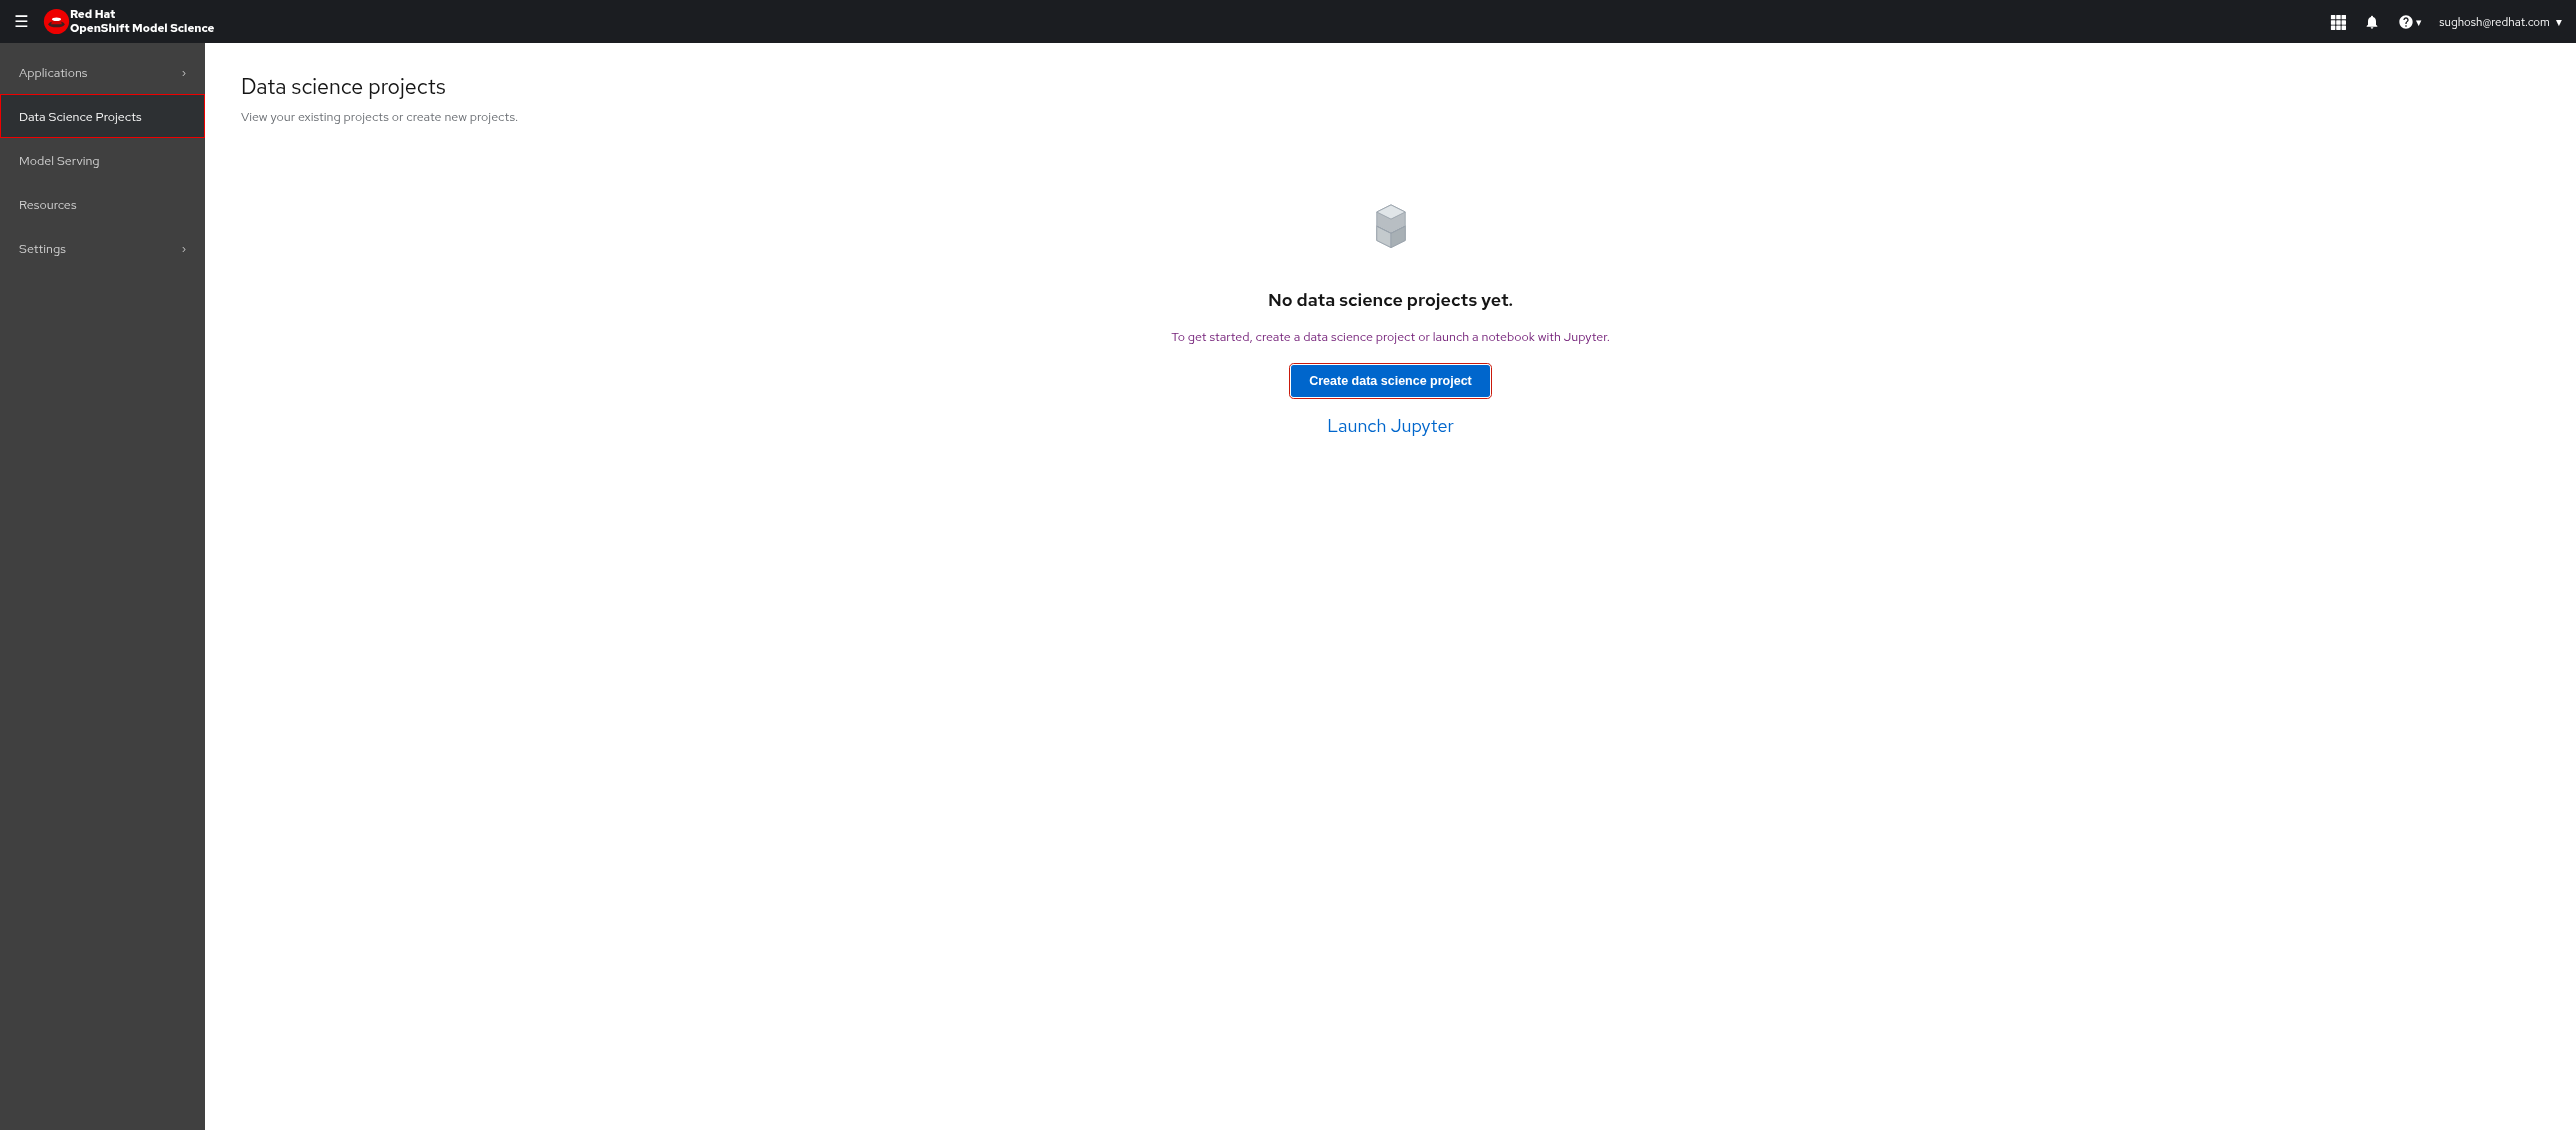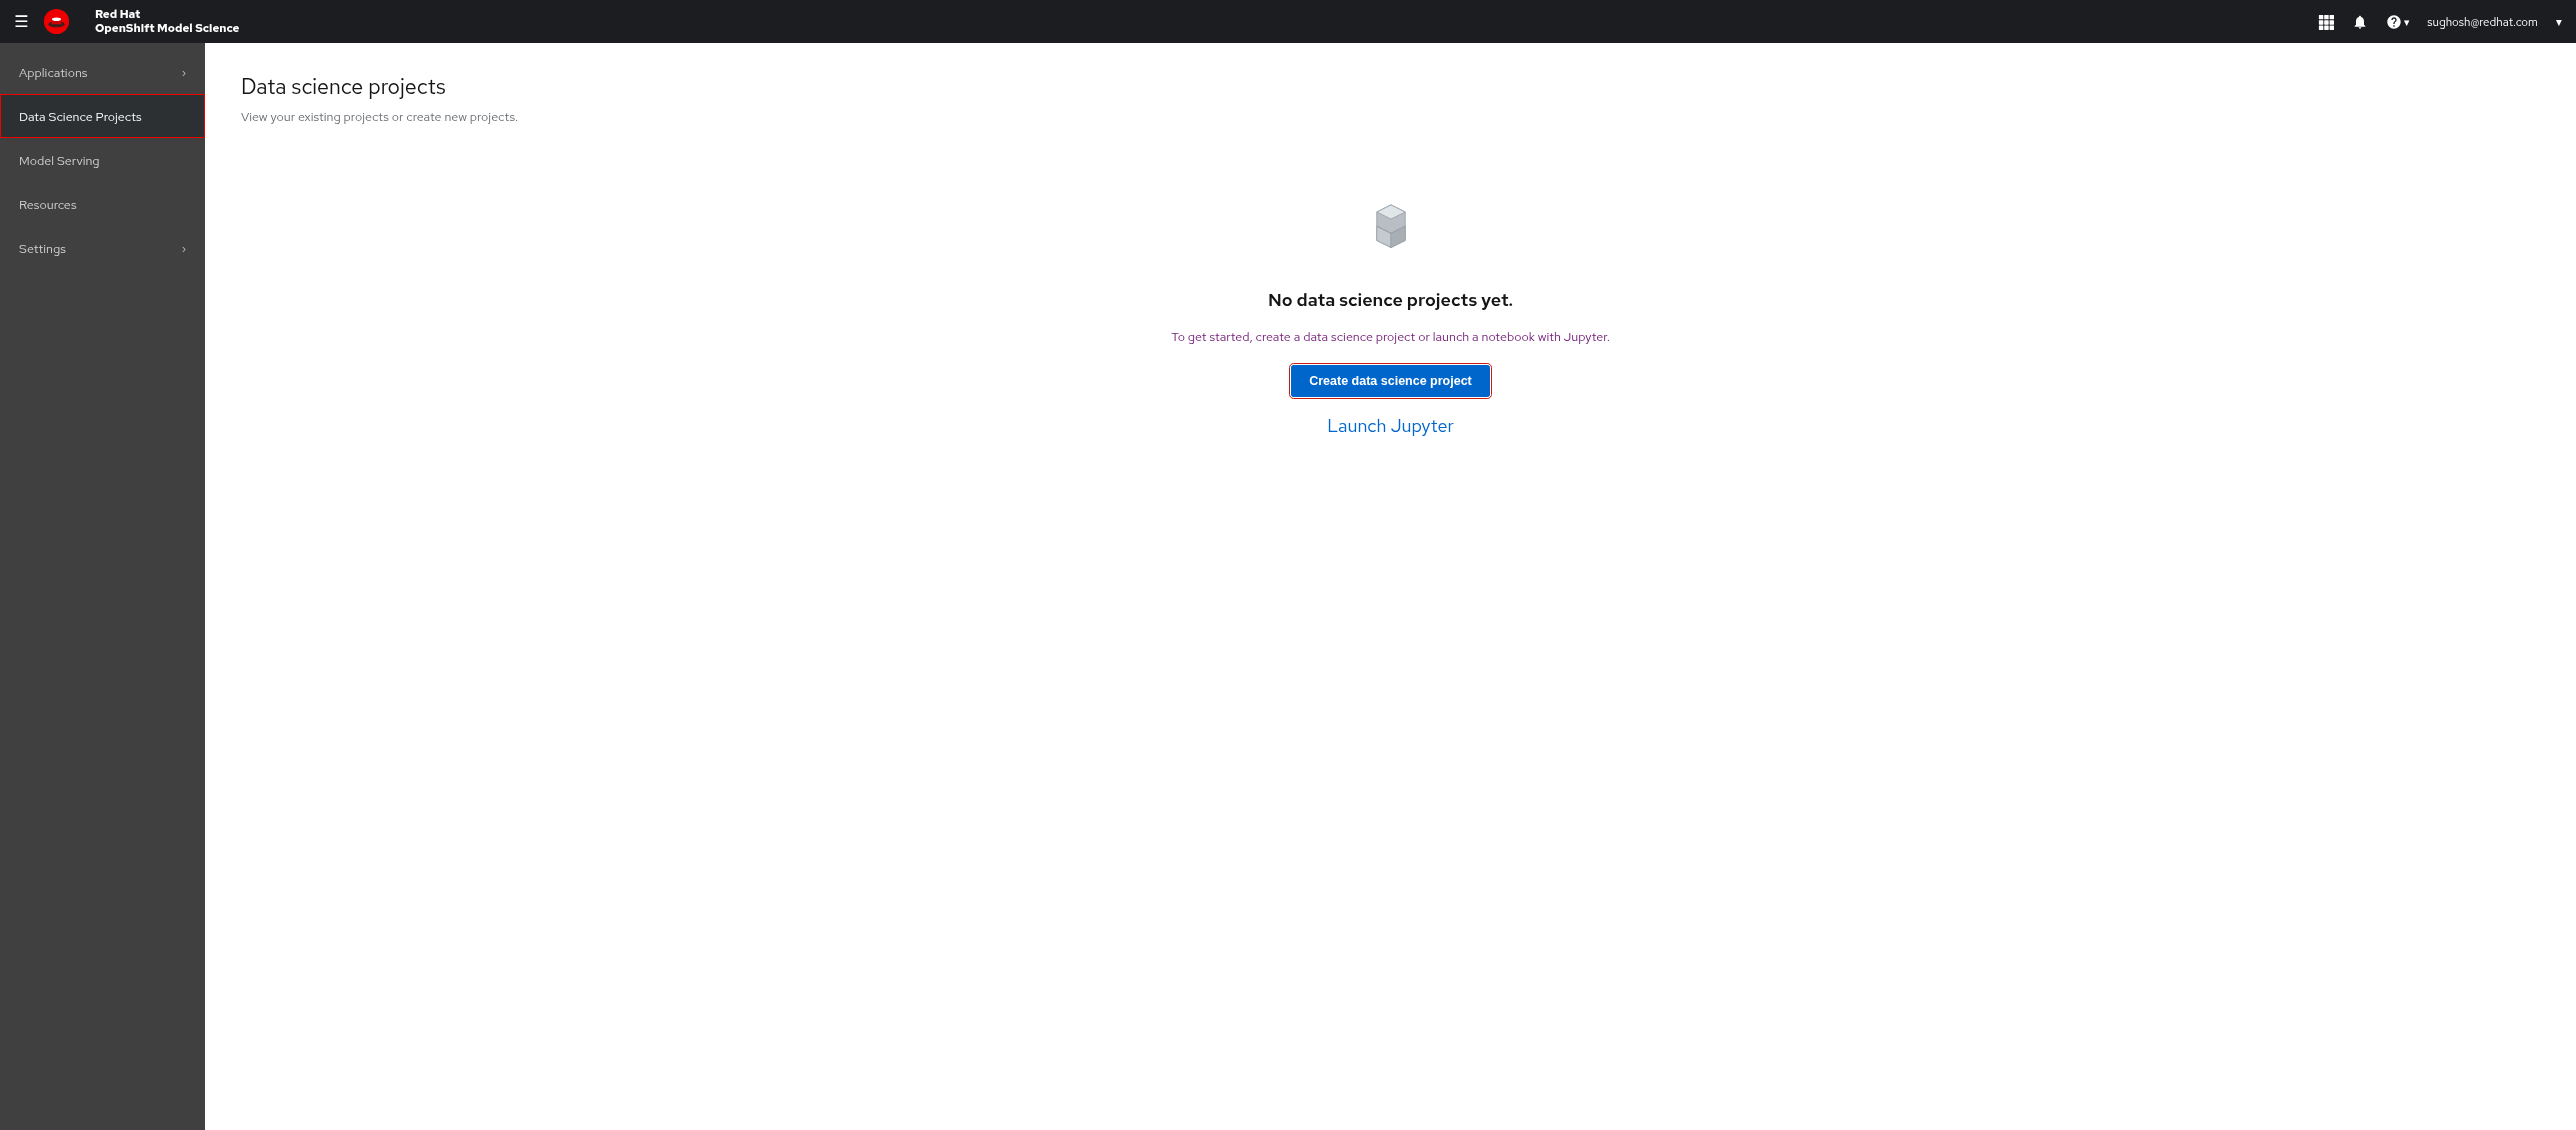--- a/index.html
+++ b/index.html
@@ -37,21 +37,21 @@
     .hamburger-icon {
       color: #fff;
       font-size: 16px;
       cursor: pointer;
       line-height: 1;
     }
 
     .brand {
       display: flex;
       align-items: center;
-      gap: 25px;
+      gap: 0;
     }
 
     .brand-logo {
       width: 27px;
       height: 27px;
     }
 
     .brand-text {
       color: #fff;
       font-size: 11.6px;
@@ -76,21 +76,21 @@
       align-items: center;
       gap: 18px;
     }
 
     .topnav-user {
       color: #fff;
       font-size: 11.6px;
       cursor: pointer;
       display: flex;
       align-items: flex-end;
-      gap: 18px;
+      gap: 6px;
     }
 
     
     .app-layout {
       display: flex;
       flex: 1;
       overflow: hidden;
     }
 
     

